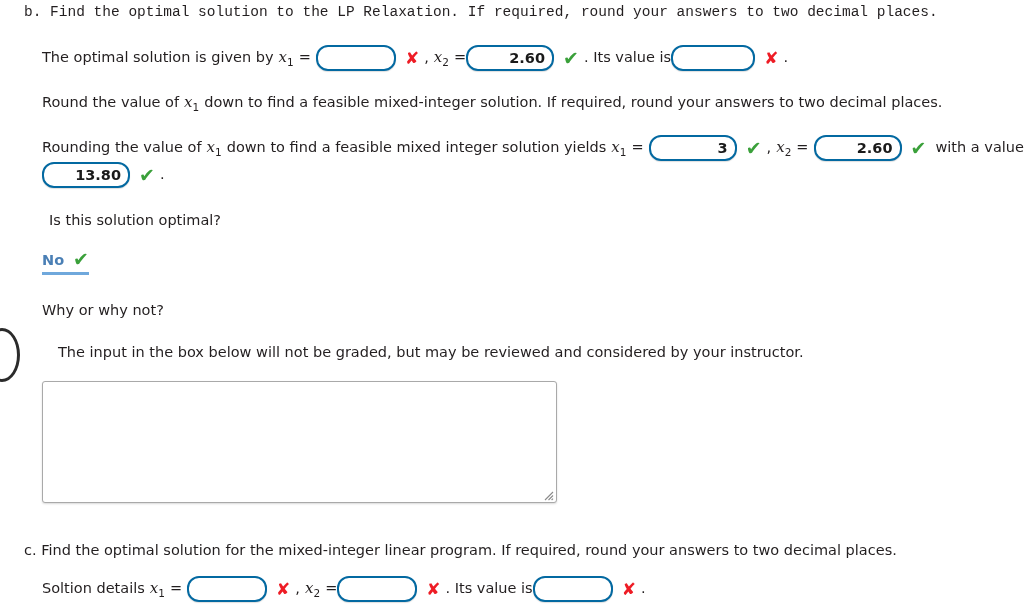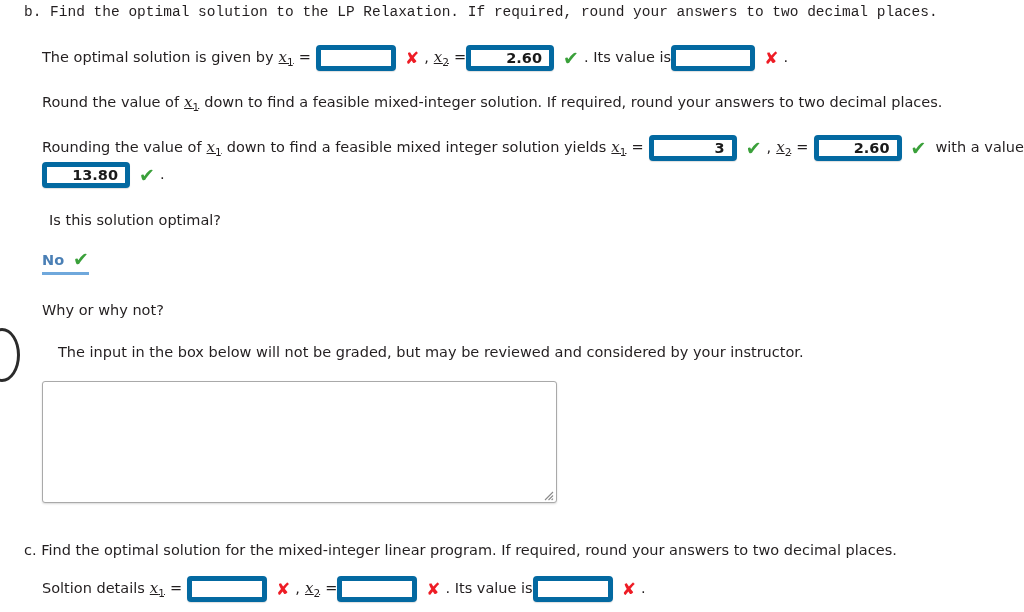--- a/index.html
+++ b/index.html
@@ -24,36 +24,35 @@
     line-height: 20px;
   }
   .prompt-text {
     font-size: 14.5px;
     color: #231f20;
   }
   .var {
     font-style: italic;
     font-family: "DejaVu Serif", "Liberation Serif", serif;
     font-size: 15px;
-    text-decoration: underline;
   }
   .var sub {
     font-style: normal;
     font-size: 10.5px;
     font-family: "DejaVu Sans", "Liberation Sans", sans-serif;
   }
 
   
   .ansbox {
     display: inline-block;
     vertical-align: middle;
     box-sizing: border-box;
     height: 26px;
-    border: 5px solid #0369a1;
-    border-radius: 4px;
+    border: 2px solid #0369a1;
+    border-radius: 12px;
     background: #ffffff;
     box-shadow: 0 1px 1px rgba(0,0,0,0.13);
     text-align: right;
     font-weight: bold;
     font-size: 14.5px;
     font-family: "DejaVu Sans", "Liberation Sans", sans-serif;
     color: #1a1a1a;
     padding: 0 7px;
     line-height: 24px;
     outline: none;

